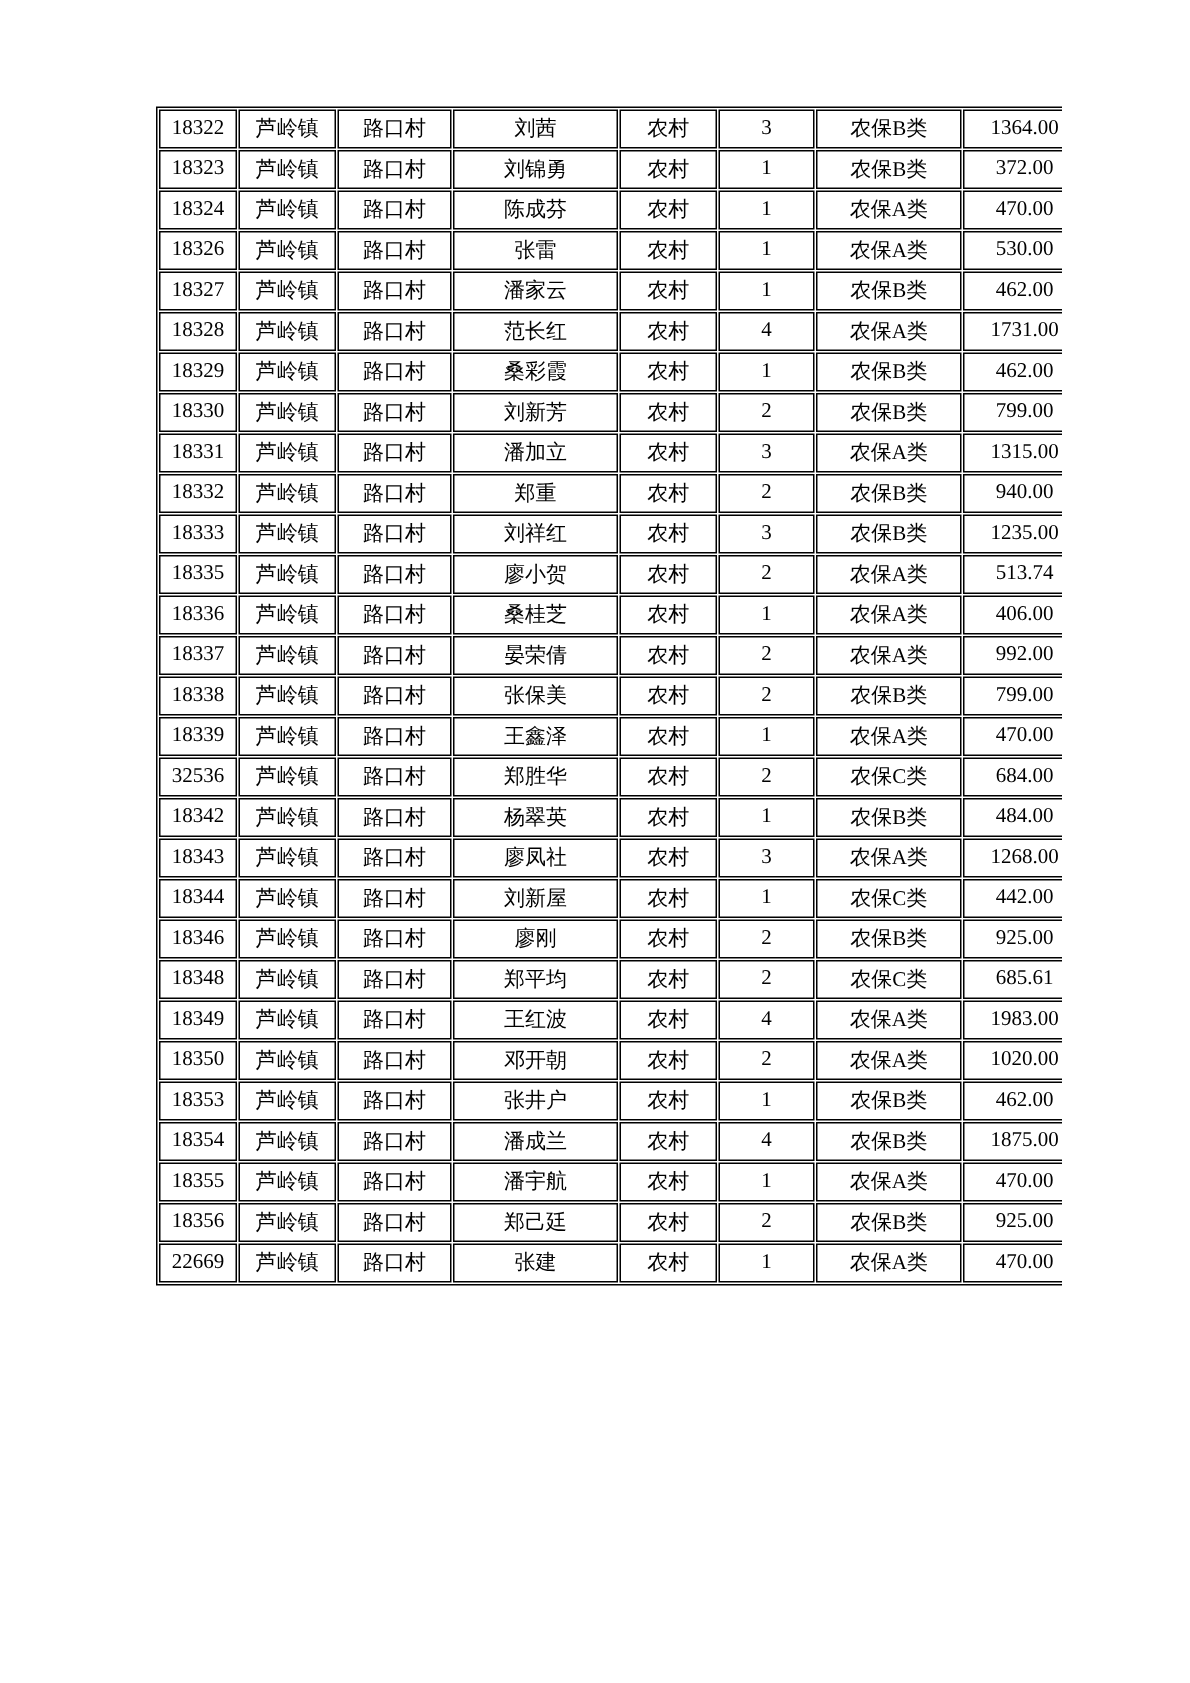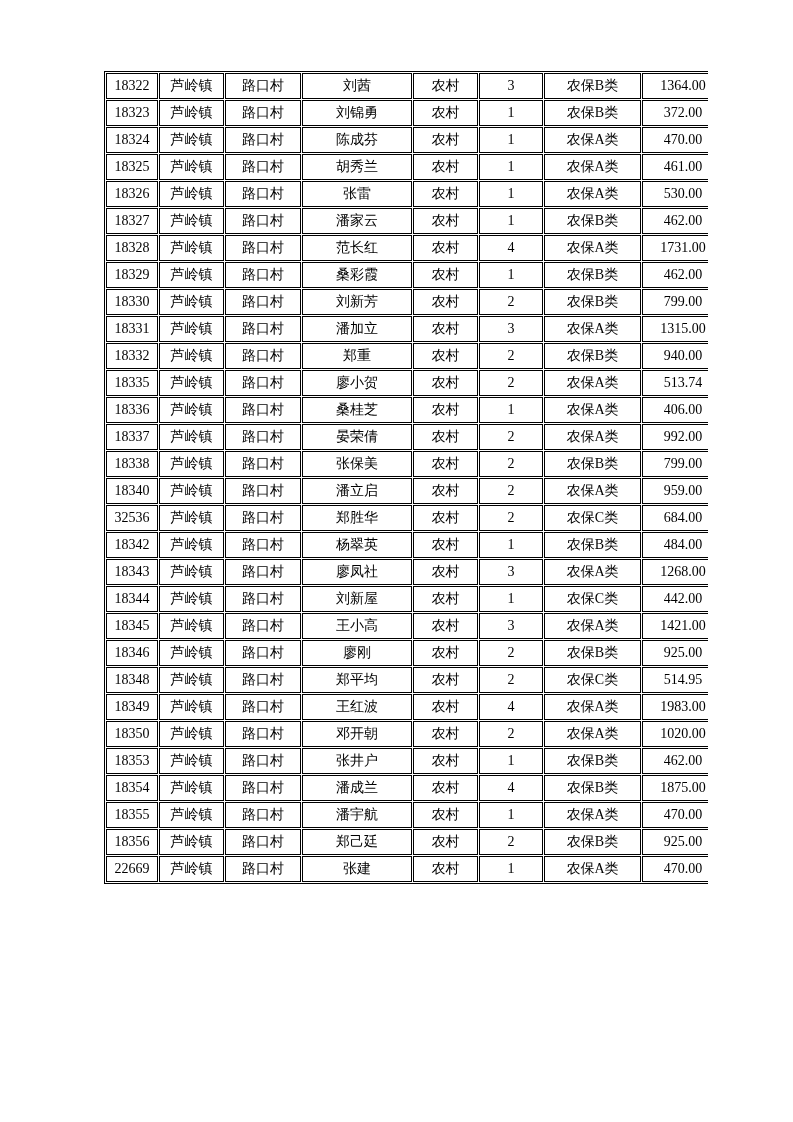--- a/index.html
+++ b/index.html
@@ -86,30 +86,20 @@
     <td>18324</td>
     <td>芦岭镇</td>
     <td>路口村</td>
     <td>陈成芬</td>
     <td>农村</td>
     <td>1</td>
     <td>农保A类</td>
     <td>470.00</td>
   </tr>
         <tr>
-    <td>18325</td>
-    <td>芦岭镇</td>
-    <td>路口村</td>
-    <td>胡秀兰</td>
-    <td>农村</td>
-    <td>1</td>
-    <td>农保A类</td>
-    <td>461.00</td>
-  </tr>
-        <tr>
     <td>18326</td>
     <td>芦岭镇</td>
     <td>路口村</td>
     <td>张雷</td>
     <td>农村</td>
     <td>1</td>
     <td>农保A类</td>
     <td>530.00</td>
   </tr>
         <tr>
@@ -166,20 +156,30 @@
     <td>18332</td>
     <td>芦岭镇</td>
     <td>路口村</td>
     <td>郑重</td>
     <td>农村</td>
     <td>2</td>
     <td>农保B类</td>
     <td>940.00</td>
   </tr>
         <tr>
+    <td>18333</td>
+    <td>芦岭镇</td>
+    <td>路口村</td>
+    <td>刘祥红</td>
+    <td>农村</td>
+    <td>3</td>
+    <td>农保B类</td>
+    <td>1235.00</td>
+  </tr>
+        <tr>
     <td>18335</td>
     <td>芦岭镇</td>
     <td>路口村</td>
     <td>廖小贺</td>
     <td>农村</td>
     <td>2</td>
     <td>农保A类</td>
     <td>513.74</td>
   </tr>
         <tr>
@@ -206,28 +206,28 @@
     <td>18338</td>
     <td>芦岭镇</td>
     <td>路口村</td>
     <td>张保美</td>
     <td>农村</td>
     <td>2</td>
     <td>农保B类</td>
     <td>799.00</td>
   </tr>
         <tr>
-    <td>18340</td>
-    <td>芦岭镇</td>
-    <td>路口村</td>
-    <td>潘立启</td>
-    <td>农村</td>
-    <td>2</td>
-    <td>农保A类</td>
-    <td>959.00</td>
+    <td>18339</td>
+    <td>芦岭镇</td>
+    <td>路口村</td>
+    <td>王鑫泽</td>
+    <td>农村</td>
+    <td>1</td>
+    <td>农保A类</td>
+    <td>470.00</td>
   </tr>
         <tr>
     <td>32536</td>
     <td>芦岭镇</td>
     <td>路口村</td>
     <td>郑胜华</td>
     <td>农村</td>
     <td>2</td>
     <td>农保C类</td>
     <td>684.00</td>
@@ -256,48 +256,38 @@
     <td>18344</td>
     <td>芦岭镇</td>
     <td>路口村</td>
     <td>刘新屋</td>
     <td>农村</td>
     <td>1</td>
     <td>农保C类</td>
     <td>442.00</td>
   </tr>
         <tr>
-    <td>18345</td>
-    <td>芦岭镇</td>
-    <td>路口村</td>
-    <td>王小高</td>
-    <td>农村</td>
-    <td>3</td>
-    <td>农保A类</td>
-    <td>1421.00</td>
-  </tr>
-        <tr>
     <td>18346</td>
     <td>芦岭镇</td>
     <td>路口村</td>
     <td>廖刚</td>
     <td>农村</td>
     <td>2</td>
     <td>农保B类</td>
     <td>925.00</td>
   </tr>
         <tr>
     <td>18348</td>
     <td>芦岭镇</td>
     <td>路口村</td>
     <td>郑平均</td>
     <td>农村</td>
     <td>2</td>
     <td>农保C类</td>
-    <td>514.95</td>
+    <td>685.61</td>
   </tr>
         <tr>
     <td>18349</td>
     <td>芦岭镇</td>
     <td>路口村</td>
     <td>王红波</td>
     <td>农村</td>
     <td>4</td>
     <td>农保A类</td>
     <td>1983.00</td>

